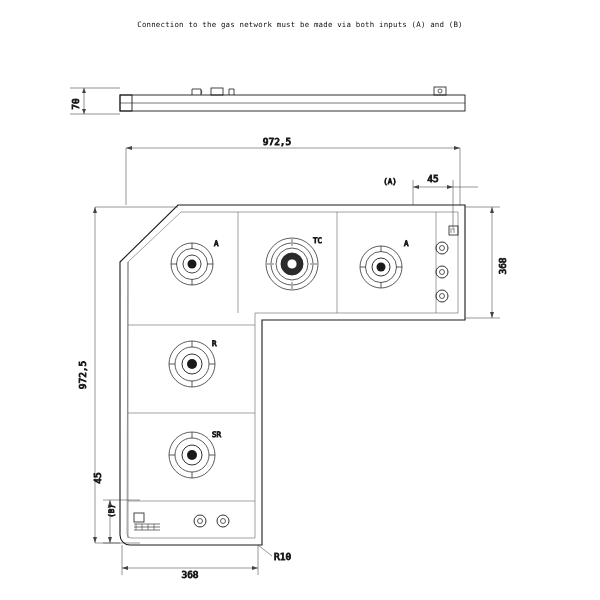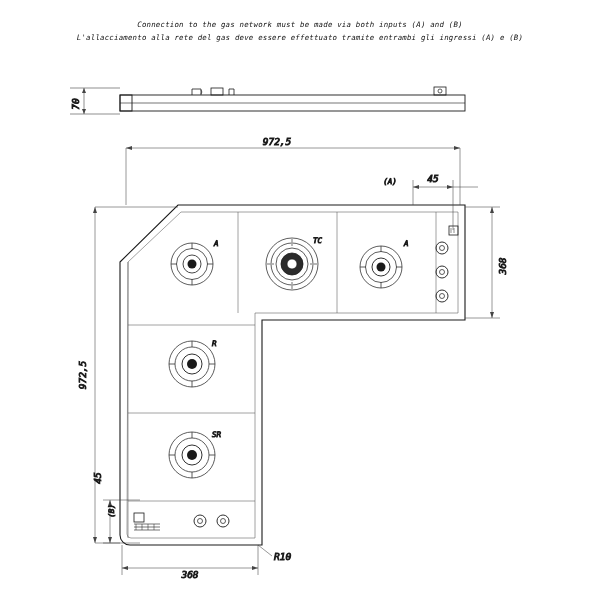--- a/index.html
+++ b/index.html
@@ -11,21 +11,20 @@
     width: 600px;
     height: 600px;
     font-family: "DejaVu Sans Mono", monospace;
     color: #1a1a1a;
     overflow: hidden;
   }
   #root {
     position: relative;
     width: 548px;
     height: 600px;
-    font-style: italic;
   }
   .note {
     position: absolute;
     left: 0;
     width: 600px;
     text-align: center;
     font-size: 7.4px;
     letter-spacing: 0.2px;
     color: #111;
     white-space: nowrap;
@@ -47,21 +46,20 @@
   .lbl-dim { font-size: 9.5px; }
   .lbl-small { font-size: 7.5px; }
   .lbl-burner { font-size: 7.5px; }
 </style>
 </head>
 <body>
 
 <div id="root">
 
   <div class="note" id="note-en">Connection to the gas network must be made via both inputs (A) and (B)</div>
-  <div class="note" id="note-it">L'allacciamento alla rete del gas deve essere effettuato tramite entrambi gli ingressi (A) e (B)</div>
 
   <svg id="drawing" viewBox="0 0 600 600">
     <g fill="none" stroke="#1a1a1a" stroke-width="0.9">
 
       <g>
 
         <line x1="70" y1="88" x2="120" y2="88" stroke="#444" stroke-width="0.6"></line>
         <line x1="70" y1="114" x2="120" y2="114" stroke="#444" stroke-width="0.6"></line>
 
         <line x1="84" y1="88" x2="84" y2="114" stroke="#444" stroke-width="0.6"></line>

